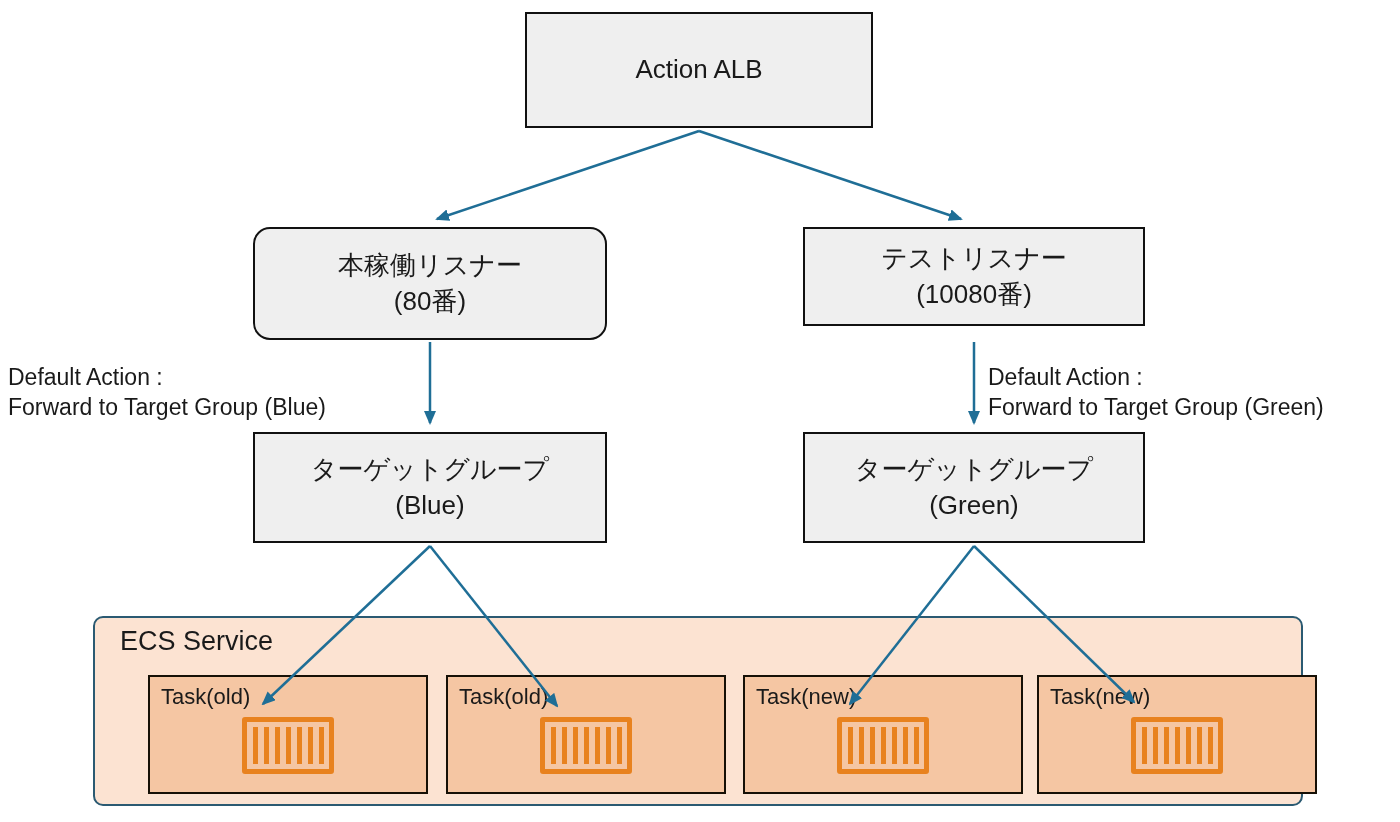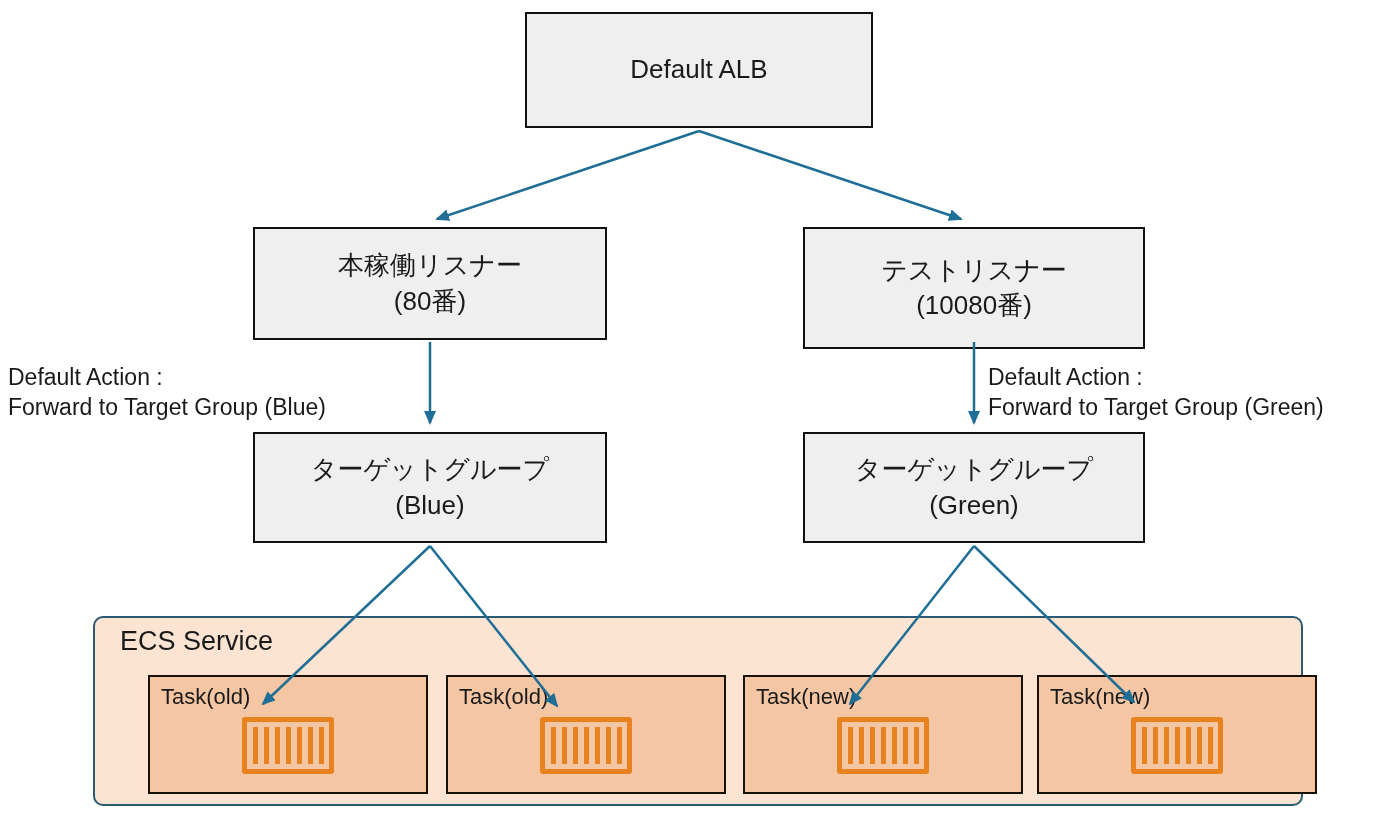--- a/index.html
+++ b/index.html
@@ -22,22 +22,22 @@
   .node{
     position:absolute;
     background:var(--node-fill);
     border:2px solid var(--node-border);
     display:flex;align-items:center;justify-content:center;
     text-align:center;
     font-size:26px;line-height:1.35;
     white-space:pre-line;
   }
   .node-alb{left:525px;top:12px;width:348px;height:116px;}
-  .node-listener-prod{left:253px;top:227px;width:354px;height:113px;}
-  .node-listener-test{left:803px;top:227px;width:342px;height:122px;}
+  .node-listener-prod{left:253px;top:227px;width:354px;height:113px;border-radius:17px;}
+  .node-listener-test{left:803px;top:227px;width:342px;height:99px;}
   .node-tg-blue{left:253px;top:432px;width:354px;height:111px;}
   .node-tg-green{left:803px;top:432px;width:342px;height:111px;}
 
   
   .annotation{
     position:absolute;
     font-size:23px;line-height:1.3;
     white-space:pre-line;
   }
   .annotation-blue{left:8px;top:363px;}
@@ -85,21 +85,21 @@
   svg.arrows{position:absolute;inset:0;pointer-events:none;}
   .arrow{stroke:var(--arrow-color);stroke-width:2.5;fill:none;}
   .arrowhead{fill:var(--arrow-color);}
 </style>
 </head>
 <body>
 
 <div class="stage">
 
   <div class="node node-alb">
-    <span>Default ALB</span>
+    <span>Action ALB</span>
   </div>
 
   <div class="node node-listener-prod">
     <span>本稼働リスナー
 (80番)</span>
   </div>
 
   <div class="node node-listener-test">
     <span>テストリスナー
 (10080番)</span>

